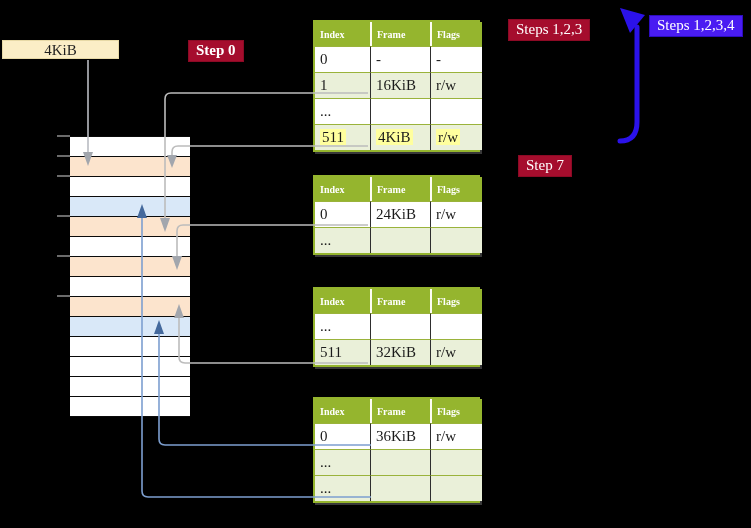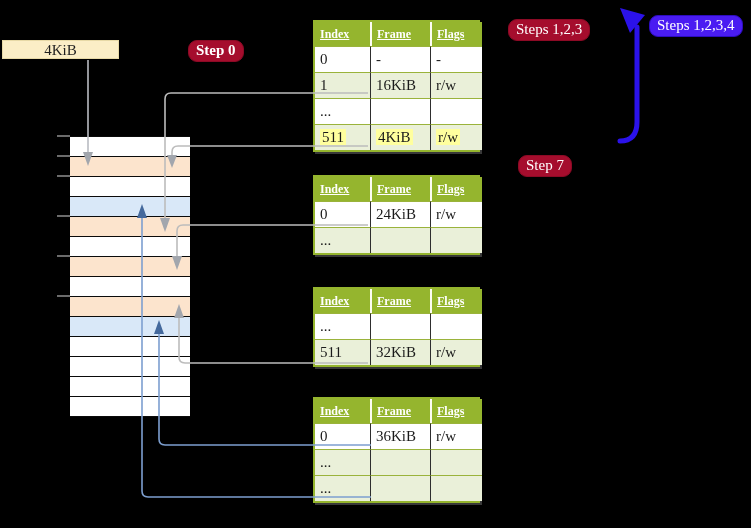--- a/index.html
+++ b/index.html
@@ -13,21 +13,21 @@
   .pagesize {
     position:absolute; left:2px; top:40px; width:117px; height:19px;
     background:#fbeec6; border:1px solid #e7d9a6;
     color:#1f1f1f; font-size:15px; text-align:center; line-height:18px;
     box-sizing:border-box;
   }
 
   
   .badge {
     position:absolute; color:#fff; font-size:15px; line-height:17px;
-    padding:1px 7px 2px 7px; border-radius:9px; white-space:nowrap;
+    padding:1px 7px 2px 7px; border-radius:0; white-space:nowrap;
   }
   .badge.red  { background:#a50d2d; border:1px solid #8c0a25; }
   .badge.blue { background:#4a1cf2; border:1px solid #2d0cc0; }
 
   
   .memstack {
     position:absolute; left:70px; top:136px; width:120px;
     border-top:1px solid #0a0a0a;
   }
   .mrow { height:19px; border-bottom:1px solid #0a0a0a; }
@@ -37,24 +37,23 @@
 
   
   .ptable {
     position:absolute; left:313px; width:167px;
     border:2px solid #95b52e; background:#fff;
     box-shadow:2px 2px 0 rgba(125,125,125,0.45);
     box-sizing:border-box;
   }
   .ptable table { border-collapse:separate; border-spacing:0; width:100%; table-layout:fixed; }
   .ptable th {
-    background:#95b52e; color:#fff; font-weight:bold; font-size:12px;
+    background:#95b52e; color:#fff; font-weight:bold; font-size:10px;
     text-align:left; height:24px; padding:0 5px; box-sizing:border-box;
     border-left:2px solid #fdfdf5;
-    text-decoration:underline;
   }
   .ptable th:first-child { border-left:none; }
   .ptable td {
     font-size:15px; color:#1a1a1a; height:26px; padding:0 5px;
     box-sizing:border-box; border-top:1px solid #9ab33b;
     border-left:1px solid #2e2e2e; background:#fff; vertical-align:middle;
   }
   .ptable td:first-child { border-left:none; }
   .ptable tr.shade td { background:#eaf0d9; }
   .col-index { width:55px; } .col-frame { width:60px; } .col-flags { width:52px; }

